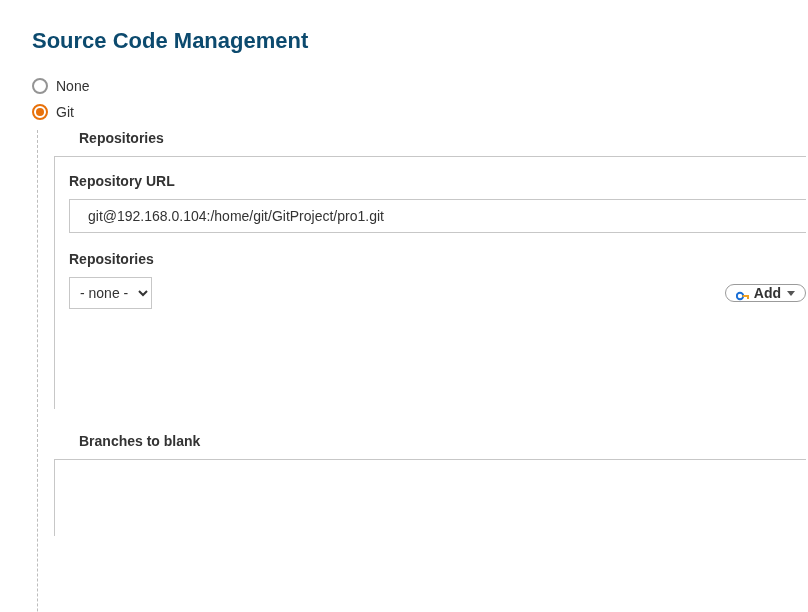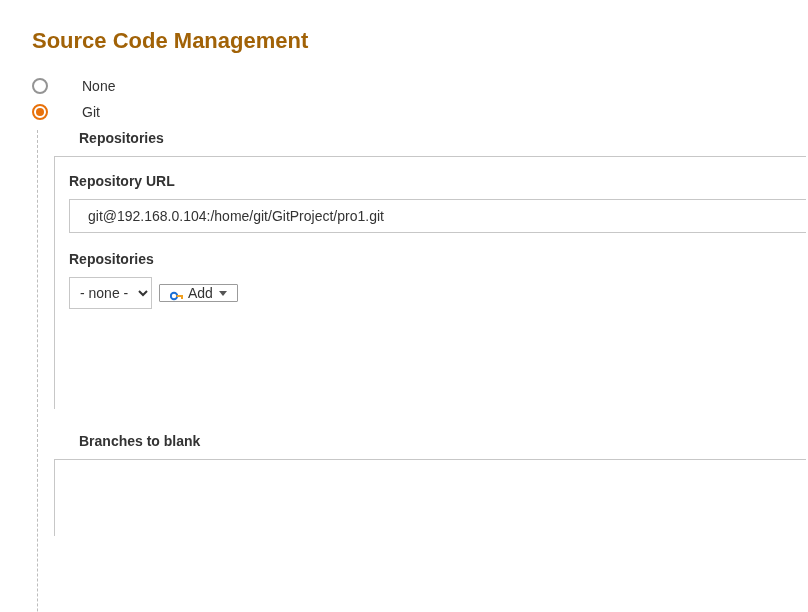--- a/index.html
+++ b/index.html
@@ -1,30 +1,30 @@
 <!DOCTYPE html>
 <html><head>
 <meta charset="utf-8">
 <style>
   html,body{margin:0;padding:0;background:#fff;font-family:Arial,Helvetica,sans-serif;font-size:14px;color:#333;}
   .page{width:808px;height:612px;overflow:hidden;box-sizing:border-box;padding:28px 0 0 32px;position:relative;}
-  h2{margin:0 0 24px 0;font-size:22px;font-weight:bold;color:#a16207;}
-  .radio-row{display:flex;align-items:center;margin-bottom:10px;font-size:14px;gap:26px;}
+  h2{margin:0 0 24px 0;font-size:22px;font-weight:bold;color:#0c4a6e;}
+  .radio-row{display:flex;align-items:center;margin-bottom:10px;font-size:14px;}
   .radio{width:16px;height:16px;border:2px solid #949494;border-radius:50%;margin-right:8px;box-sizing:border-box;display:flex;align-items:center;justify-content:center;}
   .radio.selected{border-color:#e8710a;}
   .radio.selected::after{content:"";width:8px;height:8px;border-radius:50%;background:#e8710a;}
   .section{margin-left:22px;margin-top:6px;position:relative;}
   .section::before{content:"";position:absolute;left:-17px;top:0;bottom:-200px;border-left:1px dashed #bdbdbd;}
   .section-label{font-weight:bold;margin-bottom:10px;font-size:14px;color:#333;padding-left:25px;}
   .panel{border:1px solid #c7c7c7;border-right:none;border-bottom:none;padding:16px 0 100px 14px;margin-left:0;margin-bottom:24px;box-sizing:border-box;width:752px;}
   .sub-label{font-weight:bold;font-size:14px;margin-bottom:10px;color:#333;}
   .text-input{width:100%;box-sizing:border-box;padding:8px 18px;border:1px solid #c7c7c7;border-right:none;font-size:14px;color:#333;}
-  .cred-row{display:flex;align-items:center;gap:7px;margin-top:10px;}
+  .cred-row{display:flex;align-items:center;gap:7px;margin-top:10px;justify-content:space-between;}
   .select{padding:6px 6px;border:1px solid #c7c7c7;background:#fff;font-size:14px;color:#333;}
-  .add-btn{display:inline-flex;align-items:center;gap:4px;padding:0 10px;border:1px solid #9b9b9b;border-radius:1px;background:#fff;font-size:14px;color:#333;cursor:pointer;}
+  .add-btn{display:inline-flex;align-items:center;gap:4px;padding:0 10px;border:1px solid #9b9b9b;border-radius:12px;background:#fff;font-size:14px;color:#333;cursor:pointer;font-weight:bold;}
   .key-icon{width:14px;height:10px;display:inline-block;}
   .caret{width:0;height:0;border-left:4px solid transparent;border-right:4px solid transparent;border-top:5px solid #555;margin-left:2px;}
   .panel2{border:1px solid #c7c7c7;border-right:none;border-bottom:none;padding:16px 0 60px 14px;margin-left:0;box-sizing:border-box;width:752px;}
   .spacer{height:18px;}
 </style>
 </head>
 <body>
 
 <div class="page">
   <h2>Source Code Management</h2>

